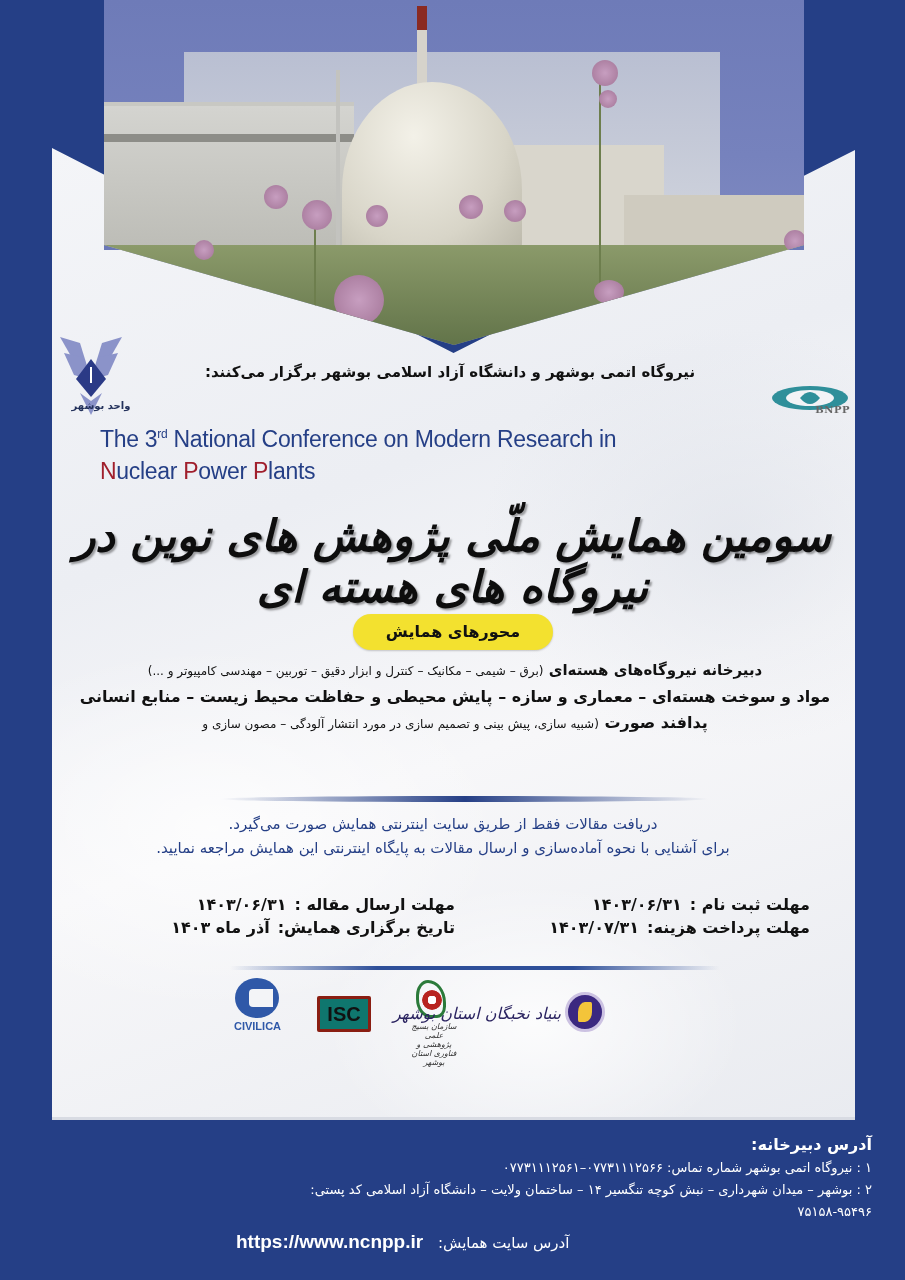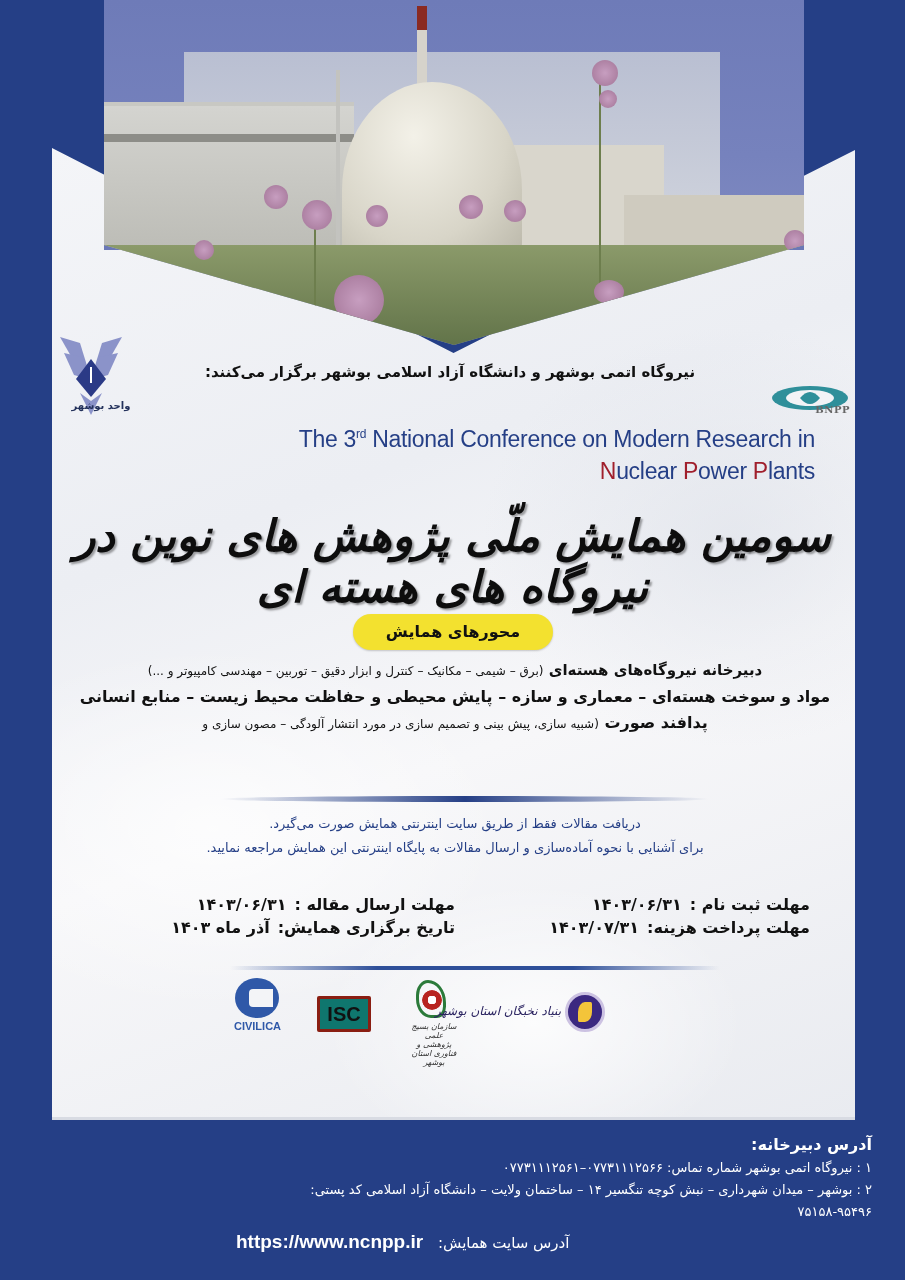--- a/index.html
+++ b/index.html
@@ -59,21 +59,21 @@
   .logo-azad { position: absolute; left: 58px; top: 335px; width: 66px; height: 90px; }
   .logo-azad-text { position: absolute; left: 58px; top: 400px; width: 66px; font-size: 10px; color: #22305a; text-align: center; direction: rtl; font-weight: bold; margin-left: 10px; }
   .logo-bnpp { position: absolute; left: 770px; top: 375px; width: 80px; height: 48px; }
   .logo-bnpp-text { position: absolute; left: 770px; top: 404px; width: 80px; text-align: right; font-family: "DejaVu Serif", serif; font-weight: bold; font-size: 10px; color: #666; letter-spacing: 0.5px; }
 
   .organizers {
     position: absolute; left: 200px; top: 363px; width: 500px; text-align: center;
     direction: rtl; font-size: 15px; font-weight: bold; color: #111;
   }
   .en-title {
-    position: absolute; left: 100px; top: 418px; width: 715px; text-align: right;
+    position: absolute; left: 100px; top: 418px; width: 715px; text-align: left;
     font-family: "Liberation Sans", sans-serif; font-size: 23px; color: #253f86; line-height: 32px;
     letter-spacing: -0.3px;
   }
   .en-title sup { font-size: 12px; }
   .en-title .red { color: #a01f2c; }
   .fa-title {
     position: absolute; left: 60px; top: 510px; width: 785px; text-align: center;
     direction: rtl; font-family: "DejaVu Serif", serif; font-style: italic; font-weight: bold;
     font-size: 44px; color: #0d0d0d; text-shadow: 2px 2px 2px rgba(0,0,0,0.35);
     letter-spacing: -1px;
@@ -94,22 +94,22 @@
   .topics .l3 { font-size: 16px; font-weight: bold; line-height: 26px; }
   .topics .l4 { font-size: 16px; font-weight: bold; line-height: 26px; }
   .topics .l4 .small { font-size: 12px; font-weight: normal; }
   .topics .l5 { font-size: 12px; line-height: 22px; }
   .divider {
     position: absolute; left: 220px; top: 796px; width: 490px; height: 6px;
     background: linear-gradient(90deg, rgba(37,63,134,0) 0%, #253f86 50%, rgba(37,63,134,0) 100%);
     border-radius: 50%;
   }
   .notice {
-    position: absolute; left: 70px; top: 812px; width: 770px; text-align: center;
-    direction: rtl; font-size: 13px; color: #253f86; line-height: 24px;
+    position: absolute; left: 58px; top: 812px; width: 770px; text-align: center;
+    direction: rtl; font-size: 15px; color: #253f86; line-height: 24px;
   }
   .dates {
     position: absolute; left: 100px; top: 895px; width: 710px; direction: rtl;
     display: grid; grid-template-columns: 1fr 1fr; row-gap: 4px;
     font-size: 16px; font-weight: bold; color: #111;
   }
   .dates .item { white-space: nowrap; }
   .dates .val { margin-right: 8px; }
   .divider2 {
     position: absolute; left: 230px; top: 966px; width: 490px; height: 4px;
@@ -124,21 +124,21 @@
   .civilica .t { position: absolute; left: 0; top: 42px; width: 65px; text-align: center; font-family: "Liberation Sans", sans-serif; font-weight: bold; font-size: 11px; color: #2f58a8; }
   .isc { left: 92px; top: 18px; width: 54px; height: 36px; background: #8a1e12; border-radius: 2px; padding: 3px; }
   .isc .in { width: 100%; height: 100%; background: #0f766e; color: #111; font-family: "Liberation Sans", sans-serif; font-weight: bold; font-size: 20px; text-align: center; line-height: 30px; }
   .iran-logo { left: 185px; top: 2px; width: 48px; height: 72px; }
   .iran-logo .shape { position: absolute; left: 6px; top: 0; width: 30px; height: 38px; border: 3px solid #2b7a3a; border-radius: 40% 60% 30% 50%; }
   .iran-logo .gear { position: absolute; left: 12px; top: 10px; width: 20px; height: 20px; border-radius: 50%; background: radial-gradient(circle, #fff 30%, #b82420 32%, #b82420 70%, transparent 72%); }
   .iran-logo .cal { position: absolute; left: 0; top: 42px; width: 48px; font-size: 8px; direction: rtl; text-align: center; color: #333; font-style: italic; }
   .elites { left: 250px; top: 14px; width: 130px; height: 44px; }
   .elites .circ { position: absolute; right: 0; top: 0; width: 40px; height: 40px; border-radius: 50%; background: #3b2880; border: 3px solid #ccc2e2; }
   .elites .circ::after { content: ""; position: absolute; left: 10px; top: 7px; width: 14px; height: 20px; border-radius: 50% 10% 50% 10%; background: #f3c43a; }
-  .elites .t { position: absolute; right: 44px; top: 12px; direction: rtl; font-family: "DejaVu Serif", serif; font-style: italic; font-size: 12px; color: #2a2360; white-space: nowrap; }
+  .elites .t { position: absolute; right: 44px; top: 12px; direction: rtl; font-family: "DejaVu Serif", serif; font-style: italic; font-size: 16px; color: #2a2360; white-space: nowrap; }
 
   .footer {
     position: absolute; left: 200px; top: 1133px; width: 672px; direction: rtl; color: #fff;
   }
   .footer .h { font-size: 16px; font-weight: bold; line-height: 24px; }
   .footer .line { font-size: 13px; line-height: 22px; white-space: nowrap; }
   .footer .site { margin-top: 6px; font-size: 15px; line-height: 26px; direction: rtl; text-align: left; padding-left: 36px; }
   .footer .site .url { font-family: "Liberation Sans", sans-serif; font-weight: bold; font-size: 19px; direction: ltr; display: inline-block; margin-right: 10px; }
 </style>
 </head>

